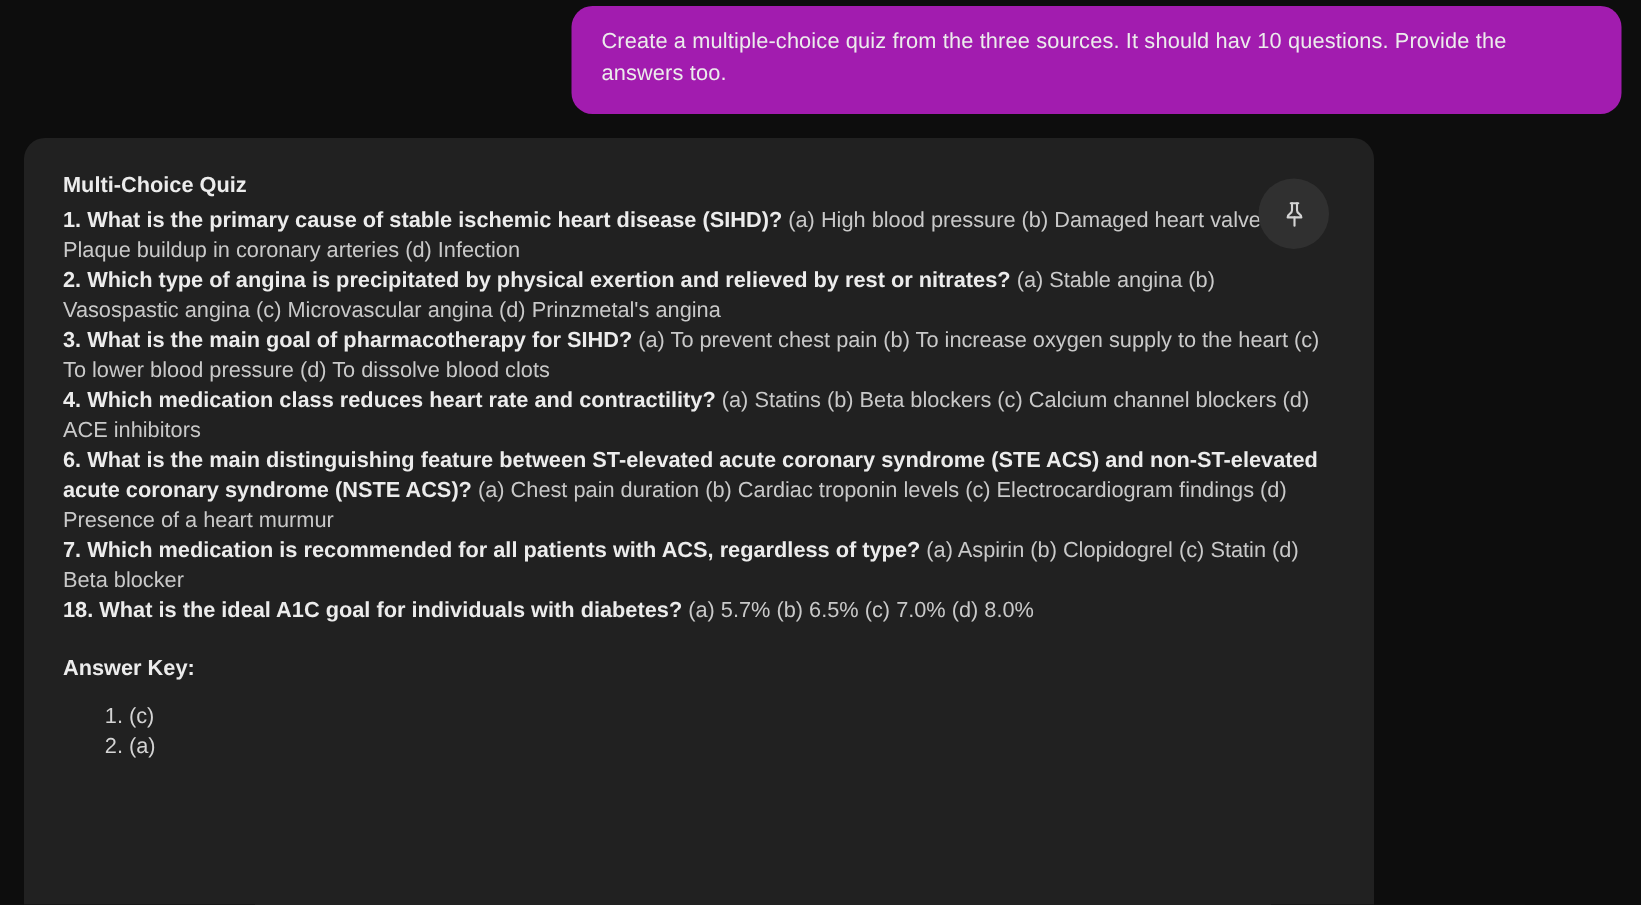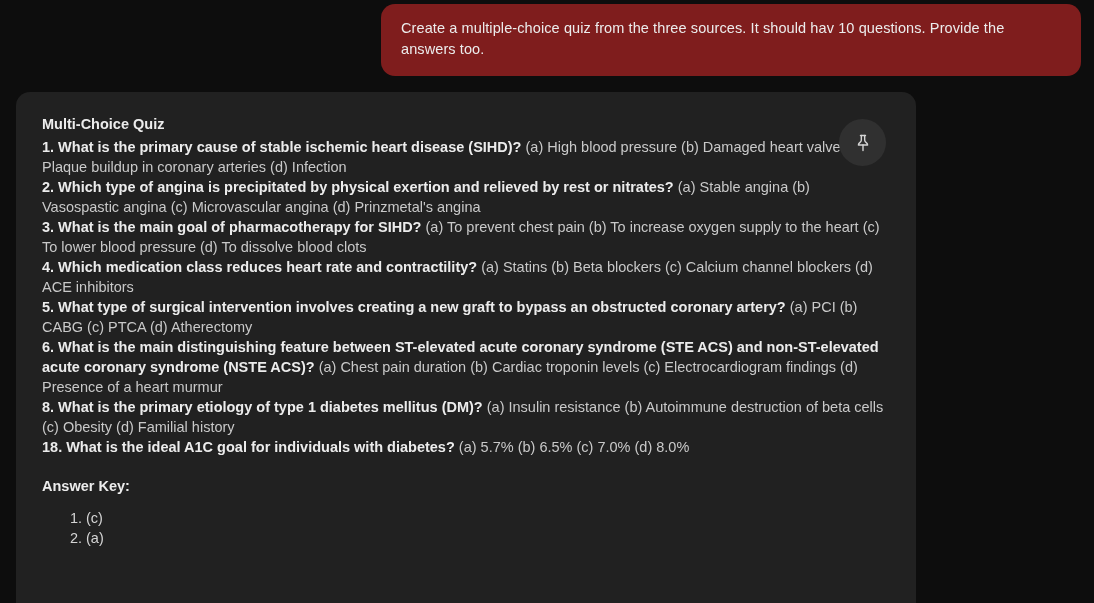--- a/index.html
+++ b/index.html
@@ -18,21 +18,21 @@
     height: 603px;
     background: #0d0d0d;
   }
 
   
   .user-bubble {
     position: absolute;
     left: 381px;
     top: 4px;
     width: 700px;
-    background: #7f1d1d;
+    background: #a21caf;
     border-radius: 14px;
     padding: 14px 18px 16px 20px;
     box-sizing: border-box;
   }
   .user-bubble .text {
     color: #ececec;
     font-size: 14.5px;
     line-height: 21px;
     letter-spacing: 0.1px;
   }
@@ -126,23 +126,22 @@
   </div>
 
   <div class="assistant-card">
     <div class="assistant-inner">
       <div class="quiz-title">Multi-Choice Quiz</div>
 
       <p class="q"><span class="qtext">1. What is the primary cause of stable ischemic heart disease (SIHD)?</span><span class="opts"> (a) High blood pressure (b) Damaged heart valves (c) Plaque buildup in coronary arteries (d) Infection</span></p>
       <p class="q"><span class="qtext">2. Which type of angina is precipitated by physical exertion and relieved by rest or nitrates?</span><span class="opts"> (a) Stable angina (b) Vasospastic angina (c) Microvascular angina (d) Prinzmetal's angina</span></p>
       <p class="q"><span class="qtext">3. What is the main goal of pharmacotherapy for SIHD?</span><span class="opts"> (a) To prevent chest pain (b) To increase oxygen supply to the heart (c) To lower blood pressure (d) To dissolve blood clots</span></p>
       <p class="q"><span class="qtext">4. Which medication class reduces heart rate and contractility?</span><span class="opts"> (a) Statins (b) Beta blockers (c) Calcium channel blockers (d) ACE inhibitors</span></p>
-      <p class="q"><span class="qtext">5. What type of surgical intervention involves creating a new graft to bypass an obstructed coronary artery?</span><span class="opts"> (a) PCI (b) CABG (c) PTCA (d) Atherectomy</span></p>
       <p class="q"><span class="qtext">6. What is the main distinguishing feature between ST-elevated acute coronary syndrome (STE ACS) and non-ST-elevated acute coronary syndrome (NSTE ACS)?</span><span class="opts"> (a) Chest pain duration (b) Cardiac troponin levels (c) Electrocardiogram findings (d) Presence of a heart murmur</span></p>
-      <p class="q"><span class="qtext">8. What is the primary etiology of type 1 diabetes mellitus (DM)?</span><span class="opts"> (a) Insulin resistance (b) Autoimmune destruction of beta cells (c) Obesity (d) Familial history</span></p>
+      <p class="q"><span class="qtext">7. Which medication is recommended for all patients with ACS, regardless of type?</span><span class="opts"> (a) Aspirin (b) Clopidogrel (c) Statin (d) Beta blocker</span></p>
       <p class="q"><span class="qtext">18. What is the ideal A1C goal for individuals with diabetes?</span><span class="opts"> (a) 5.7% (b) 6.5% (c) 7.0% (d) 8.0%</span></p>
 
       <div class="answer-key-label">Answer Key:</div>
 
       <ol class="answers">
         <li>(c)</li>
         <li>(a)</li>
       </ol>
     </div>
   </div>

